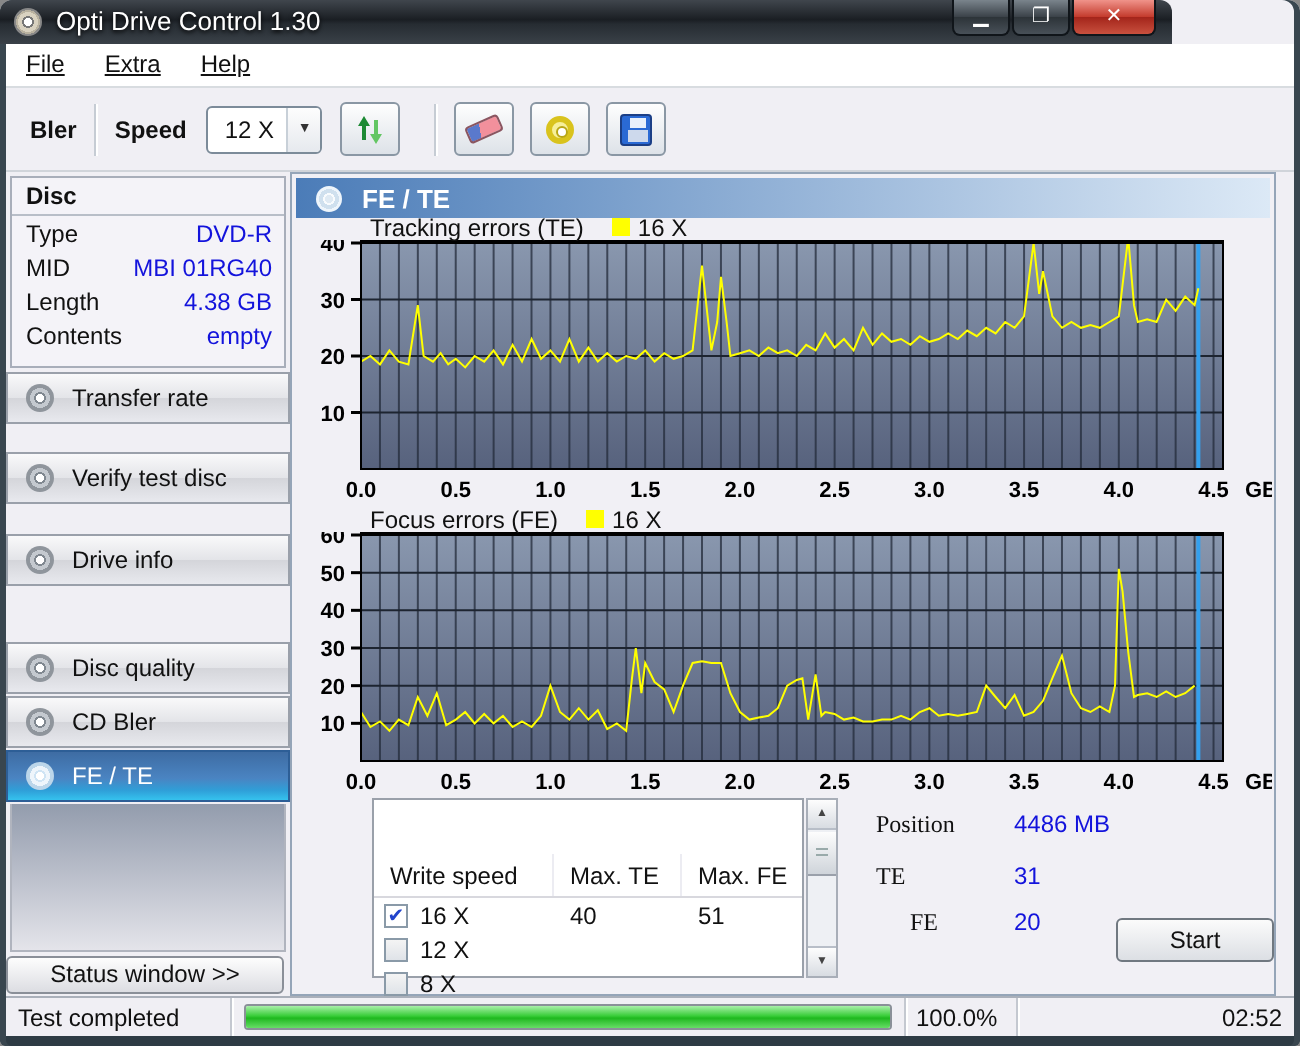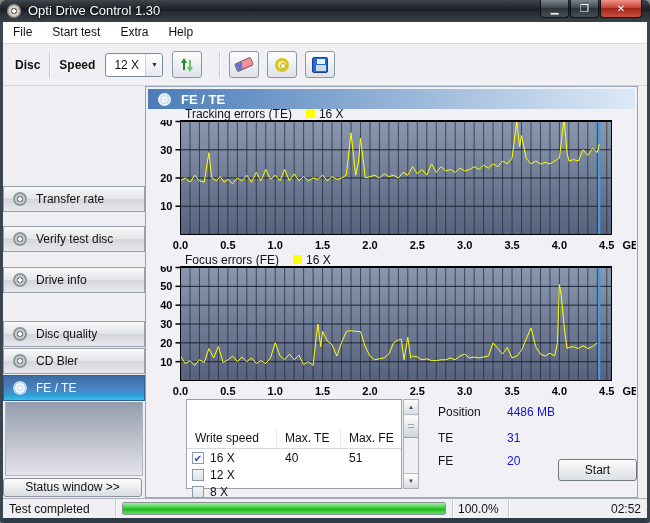--- a/index.html
+++ b/index.html
@@ -4,35 +4,35 @@
 <style>
   * { margin:0; padding:0; box-sizing:border-box; }
   html,body { background:#888; }
   body { font-family:"Liberation Sans","DejaVu Sans",sans-serif; }
   .window{
     position:relative; width:650px; height:523px; overflow:hidden;
     background:#f0eff4; border-radius:6px 6px 3px 3px;
     box-shadow: inset 3px 0 0 #39464f, inset -3px 0 0 #39464f, inset 0 -5px 0 #2e3b44;
   }
   
-  .titlebar{ position:absolute; left:0; top:0; width:650px; height:22px;
+  .titlebar{ position:absolute; left:0; top:0; width:586px; height:22px;
     background:linear-gradient(#40464d 0%, #1a1e23 45%, #262c32 55%, #3a4148 100%);
     border-radius:6px 6px 0 0; color:#fff; }
   .titlebar .app-icon{ position:absolute; left:7px; top:4px; width:14px; height:14px; border-radius:50%;
     background:radial-gradient(circle at 50% 50%, #fff 0 2px, #777 2px 3px, #d9d2c0 3px 5px, #b9b2a0 5px 6px, #888 6px 7px); }
   .titlebar .title-text{ position:absolute; left:28px; top:3px; font-size:13px; text-shadow:0 1px 2px #000; }
   .win-btns{ position:absolute; right:8px; top:0; display:flex; }
   .win-btn{ width:29px; height:18px; border:1px solid #10151a; border-top:none; color:#fff; font-size:10px;
     text-align:center; line-height:17px; background:linear-gradient(#7a848c, #3a4148 50%, #2c3338 50%, #485058);
     border-radius:0 0 4px 4px; margin-left:1px; }
   .win-btn.close{ width:42px; background:linear-gradient(#f0938a, #c33a2c 50%, #a3241a 50%, #c8503e); }
   
   .menubar{ position:absolute; left:3px; top:22px; width:644px; height:22px; background:#fff;
     border-bottom:1px solid #d8dce0; display:flex; align-items:center; }
-  .menu-item{ padding:0 10px; font-size:12px; color:#111; line-height:21px; }
+  .menu-item{ padding:0 10px; font-size:12px; color:#111; line-height:21px;text-decoration:underline; }
   
   .toolbar{ position:absolute; left:3px; top:44px; width:644px; height:42px; background:#f0eff4;
     border-bottom:1px solid #d0d4da; display:flex; align-items:center; }
   .tb-label{ font-size:12px; font-weight:bold; color:#111; }
   .combo{ height:24px; background:#fff; border:1px solid #7c8b99; border-radius:3px;
     display:flex; align-items:center; font-size:12px; color:#111; position:relative; }
   .combo .arrow-box{ position:absolute; right:0; top:0; width:17px; height:22px;
     border-left:1px solid #c8d0d8; display:flex; align-items:center; justify-content:center;
     font-size:7px; color:#333; background:linear-gradient(#fdfdfd,#e6e9ee); border-radius:0 2px 2px 0; }
   .drive-combo{ margin-left:8px; width:275px; padding-left:6px; }
@@ -98,21 +98,21 @@
   .ws-scroll{ position:absolute; left:257px; top:312px; width:16px; height:90px;
     border:1px solid #a8aeb8; background:#eef0f4; }
   .sb-arrow{ height:15px; background:linear-gradient(#fdfdfd,#d8dce2); border-bottom:1px solid #b8bec8;
     font-size:6px; text-align:center; line-height:15px; color:#444; }
   .sb-arrow.down{ position:absolute; bottom:0; left:0; right:0; border-top:1px solid #b8bec8; border-bottom:none; }
   .sb-thumb{ position:absolute; top:16px; left:0; right:0; height:22px;
     background:linear-gradient(#fdfdfd,#cfd4da); border-bottom:1px solid #9aa0aa; }
   .sb-thumb:after{ content:""; position:absolute; left:4px; right:4px; top:8px; height:6px;
     background:repeating-linear-gradient(#9aa 0 1px, transparent 1px 3px); }
   
-  .res-label{ position:absolute; font-size:12px; color:#111; }
+  .res-label{ position:absolute; font-size:12px; color:#111;font-family:Liberation Serif, serif; }
   .res-value{ position:absolute; font-size:12px; color:#1313dc; }
   .start-btn{ position:absolute; left:412px; top:372px; width:79px; height:22px;
     border:1px solid #707880; border-radius:3px; background:linear-gradient(#fbfbfb,#dcdfe4);
     font-size:12px; color:#111; text-align:center; line-height:20px; }
   
   .statusbar{ position:absolute; left:3px; top:498px; width:644px; height:20px; background:#f0eff4;
     border-top:1px solid #aab0ba; display:flex; align-items:center; font-size:12px; color:#111; }
   .sb-cell{ height:100%; display:flex; align-items:center; border-right:1px solid #c4c8d0; box-shadow:1px 0 0 #fff; }
   .sb-c1{ width:113px; padding-left:6px; }
   .sb-c2{ width:337px; }
@@ -132,27 +132,26 @@
     <span class="title-text">Opti Drive Control 1.30</span>
     <span class="win-btns">
       <span class="win-btn">▁</span>
       <span class="win-btn">❐</span>
       <span class="win-btn close">✕</span>
     </span>
   </div>
 
   <div class="menubar">
     <span class="menu-item">File</span>
-    <span class="menu-item">Start test</span>
     <span class="menu-item">Extra</span>
     <span class="menu-item">Help</span>
   </div>
 
   <div class="toolbar">
-    <span class="tb-label" style="margin-left:12px">Disc</span>
+    <span class="tb-label" style="margin-left:12px">Bler</span>
     <span class="tb-sep"></span>
     <span class="tb-label">Speed</span>
     <div class="combo speed-combo" style="margin-left:10px">
       <span>12 X</span>
       <span class="arrow-box">▼</span>
     </div>
     <div class="tb-btn" style="margin-left:9px">
       <svg width="16" height="16" viewBox="0 0 16 16">
         <path d="M5 13 V5" stroke="#1d8a34" stroke-width="2" fill="none"></path>
         <polygon points="2,6 8,6 5,1" fill="#1d8a34"></polygon>
@@ -166,20 +165,39 @@
     </div>
     <div class="tb-btn">
       <span class="eject-shape"></span>
     </div>
     <div class="tb-btn">
       <span class="save-shape"></span>
     </div>
   </div>
 
   <div class="left-panel">
+    <div class="disc-group">
+      <div class="disc-title">Disc</div>
+      <div class="disc-row">
+        <span class="lbl">Type</span>
+        <span class="val">DVD-R</span>
+      </div>
+      <div class="disc-row">
+        <span class="lbl">MID</span>
+        <span class="val">MBI 01RG40</span>
+      </div>
+      <div class="disc-row">
+        <span class="lbl">Length</span>
+        <span class="val">4.38 GB</span>
+      </div>
+      <div class="disc-row">
+        <span class="lbl">Contents</span>
+        <span class="val">empty</span>
+      </div>
+    </div>
 
     <div class="side-btn" style="top:100px">
       <span class="disc-icon"></span>
       <span>Transfer rate</span>
     </div>
     <div class="side-btn" style="top:140px">
       <span class="disc-icon"></span>
       <span>Verify test disc</span>
     </div>
     <div class="side-btn" style="top:181px">
@@ -439,21 +457,21 @@
     <div class="ws-scroll">
       <div class="sb-arrow">▲</div>
       <div class="sb-thumb"></div>
       <div class="sb-arrow down">▼</div>
     </div>
 
     <span class="res-label" style="left:292px;top:318px">Position</span>
     <span class="res-value" style="left:361px;top:318px">4486 MB</span>
     <span class="res-label" style="left:292px;top:344px">TE</span>
     <span class="res-value" style="left:361px;top:344px">31</span>
-    <span class="res-label" style="left:292px;top:367px">FE</span>
+    <span class="res-label" style="left:309px;top:367px">FE</span>
     <span class="res-value" style="left:361px;top:367px">20</span>
     <div class="start-btn">Start</div>
   </div>
 
   <div class="statusbar">
     <div class="sb-cell sb-c1">Test completed</div>
     <div class="sb-cell sb-c2">
       <div class="progress-track">
         <div class="progress-fill" id="progress-fill" style="width: 100%;"></div>
       </div>

